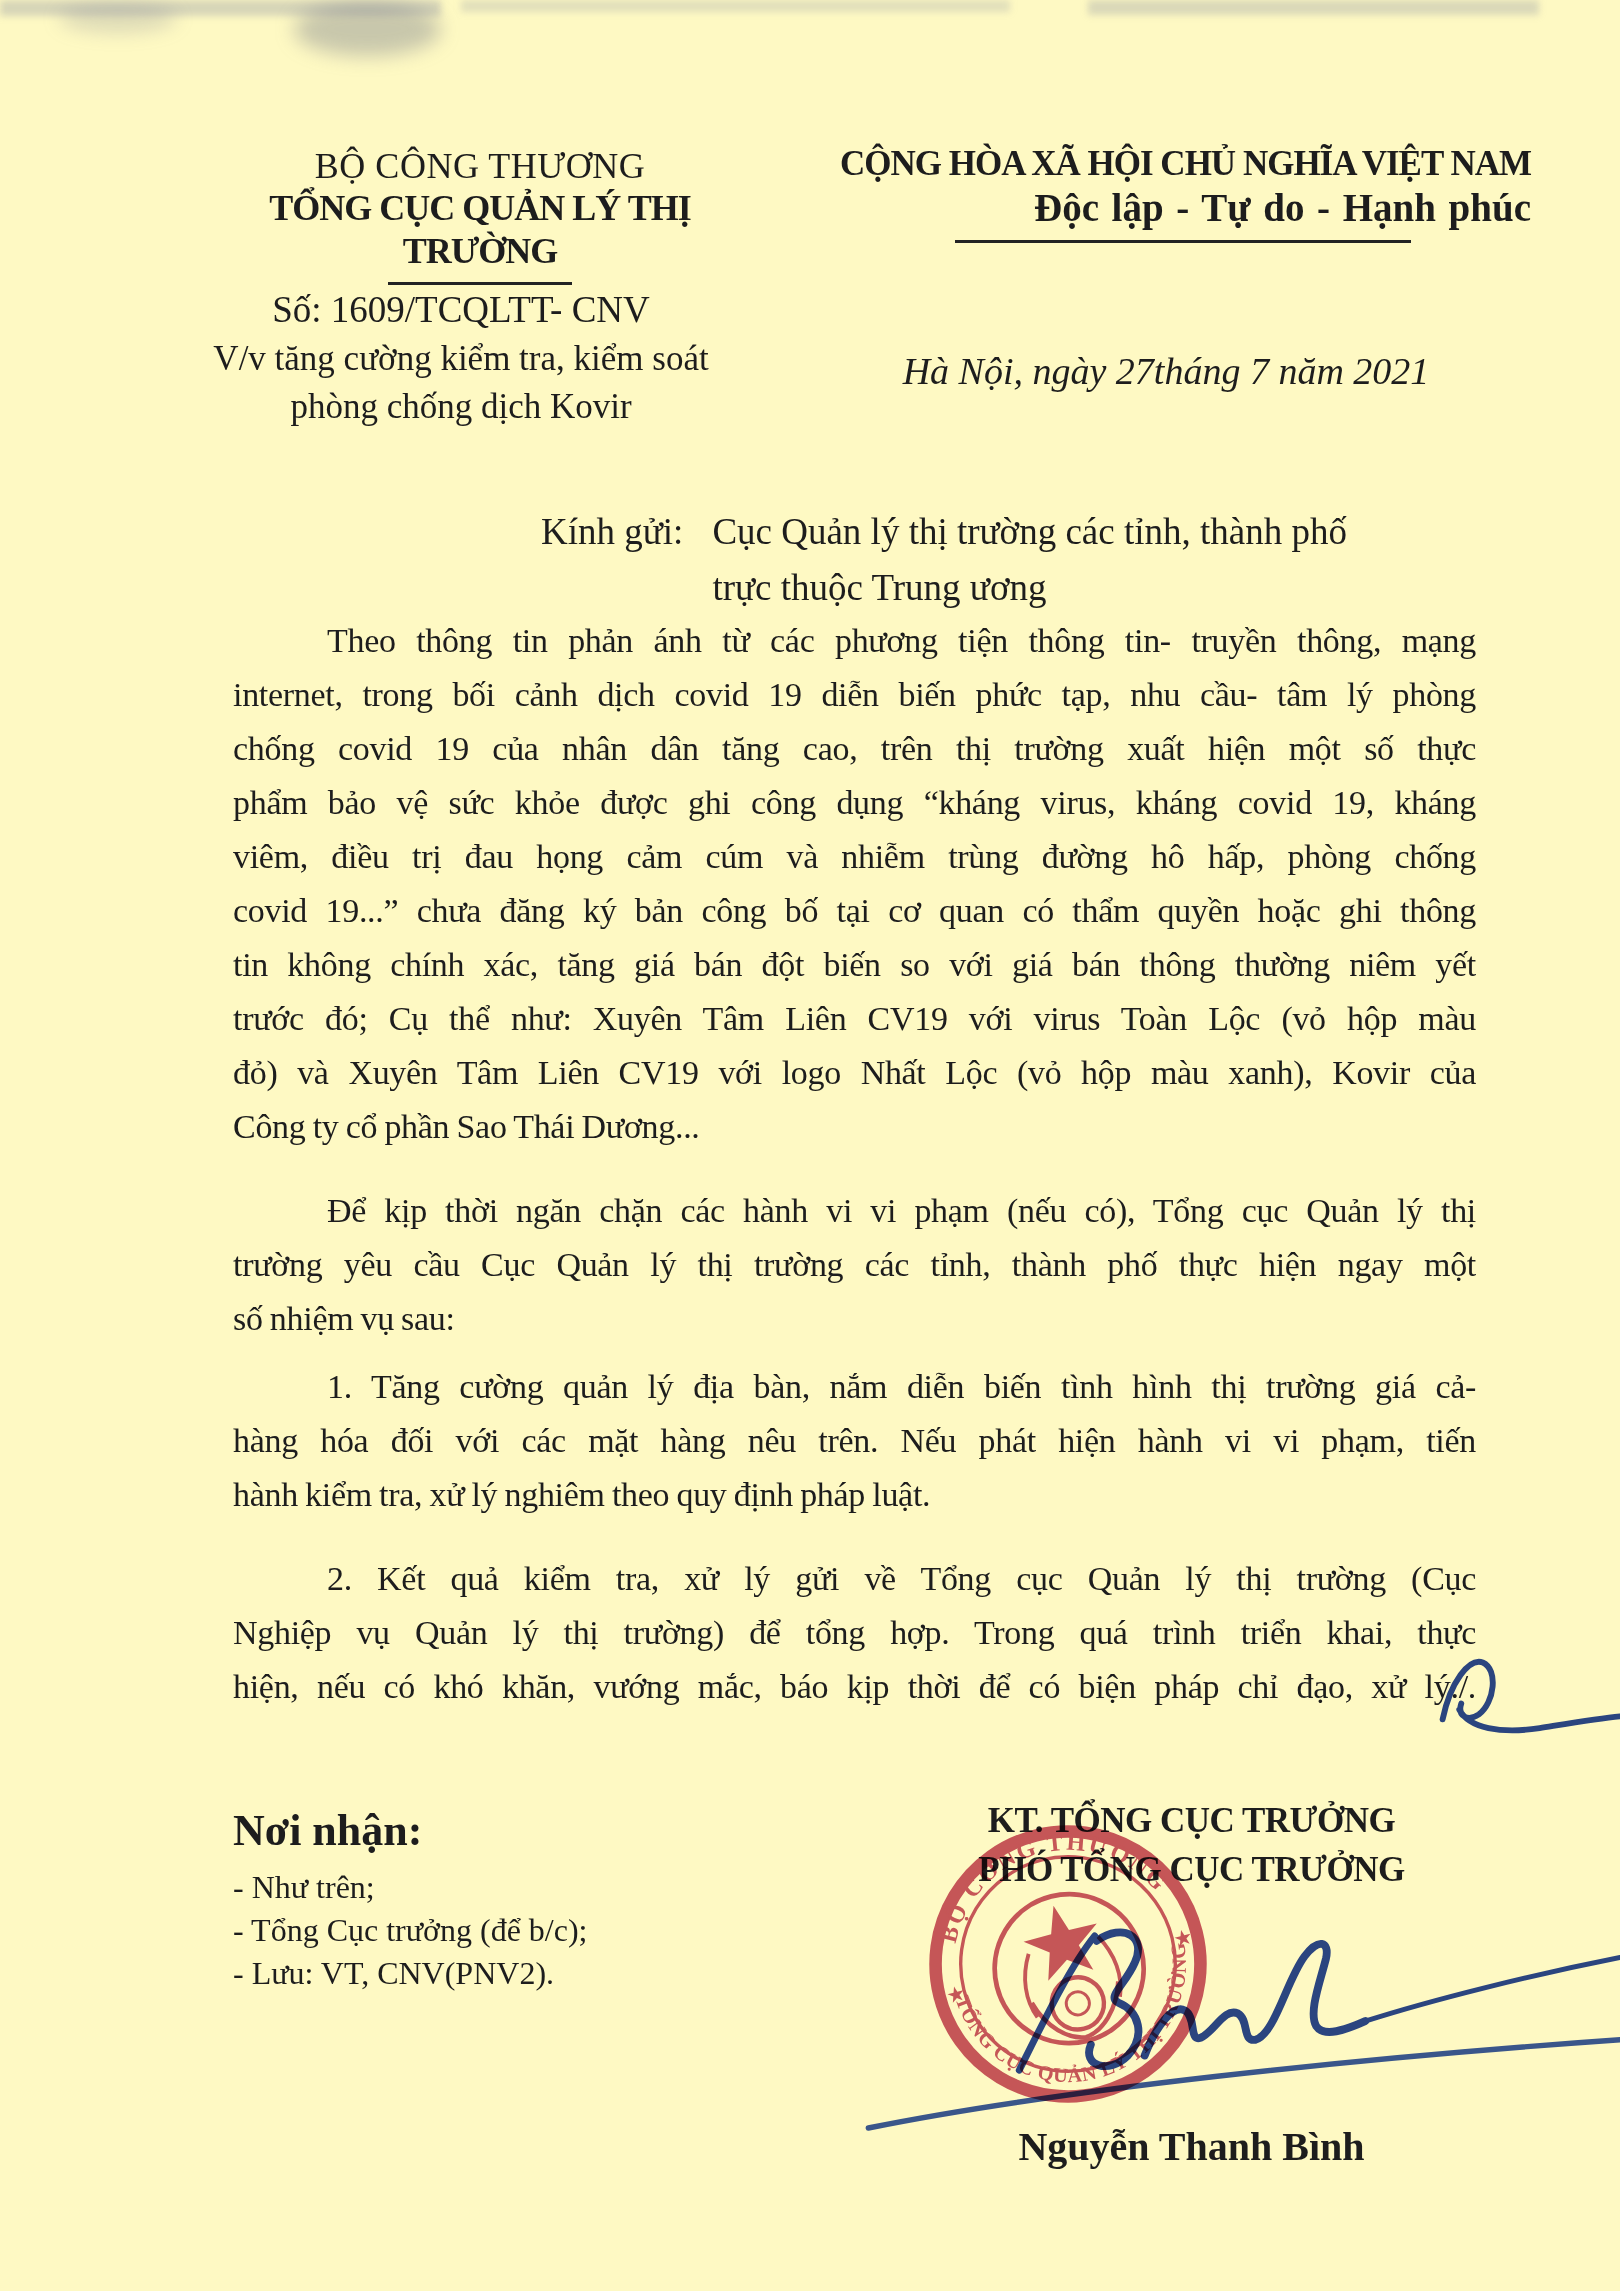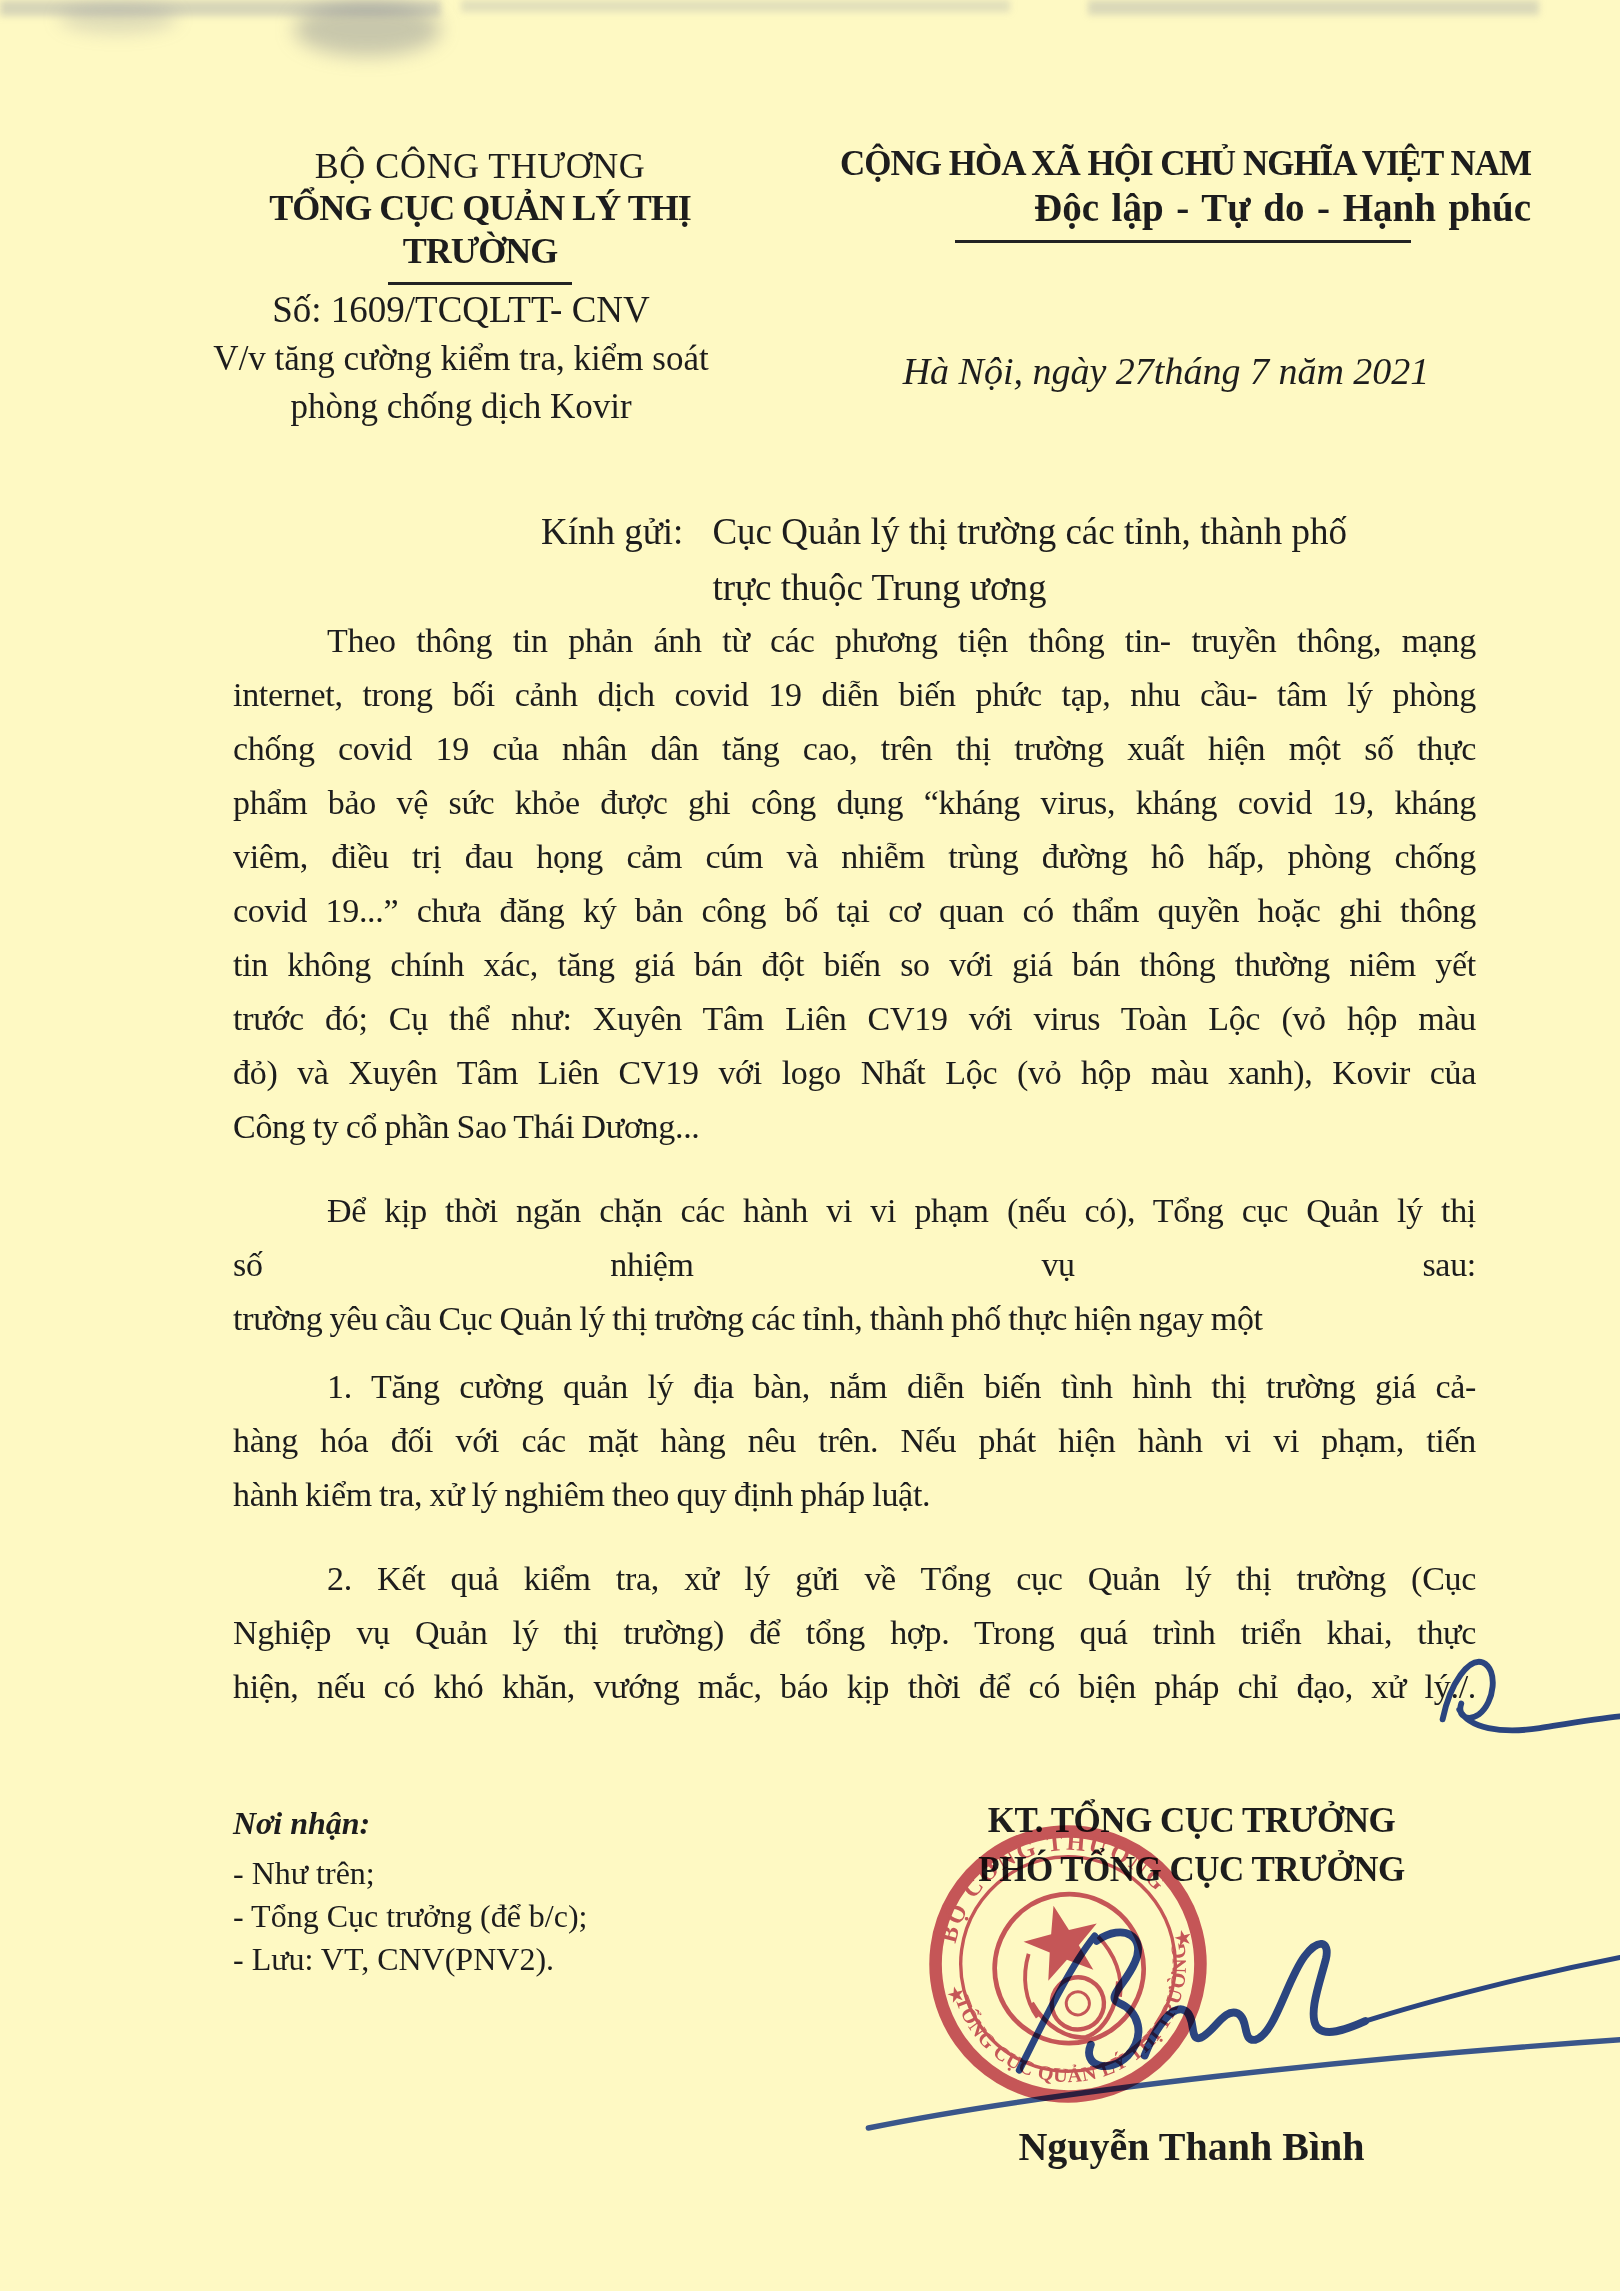--- a/index.html
+++ b/index.html
@@ -48,21 +48,21 @@
   .para.gap-lg{margin-top:30px;}
   .para.gap-sm{margin-top:13.7px;}
   .line{height:54px;line-height:54px;text-align:justify;text-align-last:justify;
         overflow:hidden;white-space:normal;}
   .para .line:last-child{text-align-last:left;}
   .para.justify-last .line:last-child{text-align-last:justify;}
   .line.first{padding-left:94px;}
 
   
   .noi-nhan{position:absolute;left:233px;top:1805px;}
-  .noi-nhan .cap{font-size:32px;font-weight:bold;font-style:italic;margin-bottom:9.8px;}
+  .noi-nhan .cap{font-size:44px;font-weight:bold;margin-bottom:9.8px;}
   .noi-nhan .itm{font-size:32px;line-height:43px;}
 
   .sig-block{position:absolute;left:863px;top:1796px;width:657px;text-align:center;}
   .sig-block .t{font-size:35px;font-weight:bold;line-height:49px;letter-spacing:-0.5px;}
   .sig-name{position:absolute;left:863px;top:2123px;width:657px;text-align:center;
             font-size:40px;font-weight:bold;}
 
   .seal{position:absolute;left:923px;top:1817px;width:290px;height:294px;
         mix-blend-mode:multiply;opacity:.93;}
   .ink{position:absolute;left:0;top:0;width:1620px;height:2292px;
@@ -115,22 +115,22 @@
         <div class="line">phẩm bảo vệ sức khỏe được ghi công dụng “kháng virus, kháng covid 19, kháng</div>
         <div class="line">viêm, điều trị đau họng cảm cúm và nhiễm trùng đường hô hấp, phòng chống</div>
         <div class="line">covid 19...” chưa đăng ký bản công bố tại cơ quan có thẩm quyền hoặc ghi thông</div>
         <div class="line">tin không chính xác, tăng giá bán đột biến so với giá bán thông thường niêm yết</div>
         <div class="line">trước đó; Cụ thể như: Xuyên Tâm Liên CV19 với virus Toàn Lộc (vỏ hộp màu</div>
         <div class="line">đỏ) và Xuyên Tâm Liên CV19 với logo Nhất Lộc (vỏ hộp màu xanh), Kovir của</div>
         <div class="line">Công ty cổ phần Sao Thái Dương...</div>
       </div>
       <div class="para gap-lg">
         <div class="line first">Để kịp thời ngăn chặn các hành vi vi phạm (nếu có), Tổng cục Quản lý thị</div>
+        <div class="line">trường yêu cầu Cục Quản lý thị trường các tỉnh, thành phố thực hiện ngay một</div>
         <div class="line">số nhiệm vụ sau:</div>
-        <div class="line">trường yêu cầu Cục Quản lý thị trường các tỉnh, thành phố thực hiện ngay một</div>
       </div>
       <div class="para gap-sm">
         <div class="line first">1.  Tăng cường quản lý địa bàn, nắm diễn biến tình hình thị trường giá cả-</div>
         <div class="line">hàng hóa đối với các mặt hàng nêu trên. Nếu phát hiện hành vi vi phạm, tiến</div>
         <div class="line">hành kiểm tra, xử lý nghiêm theo quy định pháp luật.</div>
       </div>
       <div class="para gap-lg justify-last">
         <div class="line first">2. Kết quả kiểm tra, xử lý gửi về Tổng cục Quản lý thị trường (Cục</div>
         <div class="line">Nghiệp vụ Quản lý thị trường) để tổng hợp. Trong quá trình triển khai, thực</div>
         <div class="line">hiện, nếu có khó khăn, vướng mắc, báo kịp thời để có biện pháp chỉ đạo, xử lý./.</div>

